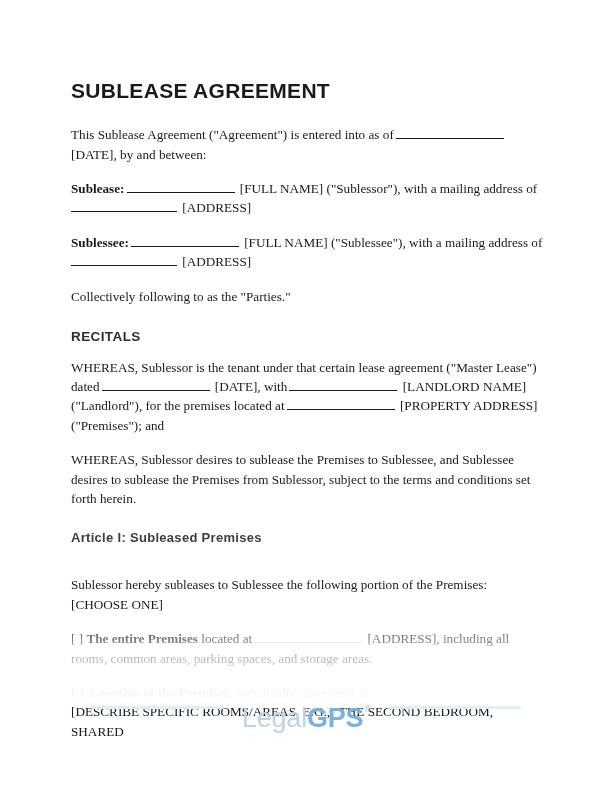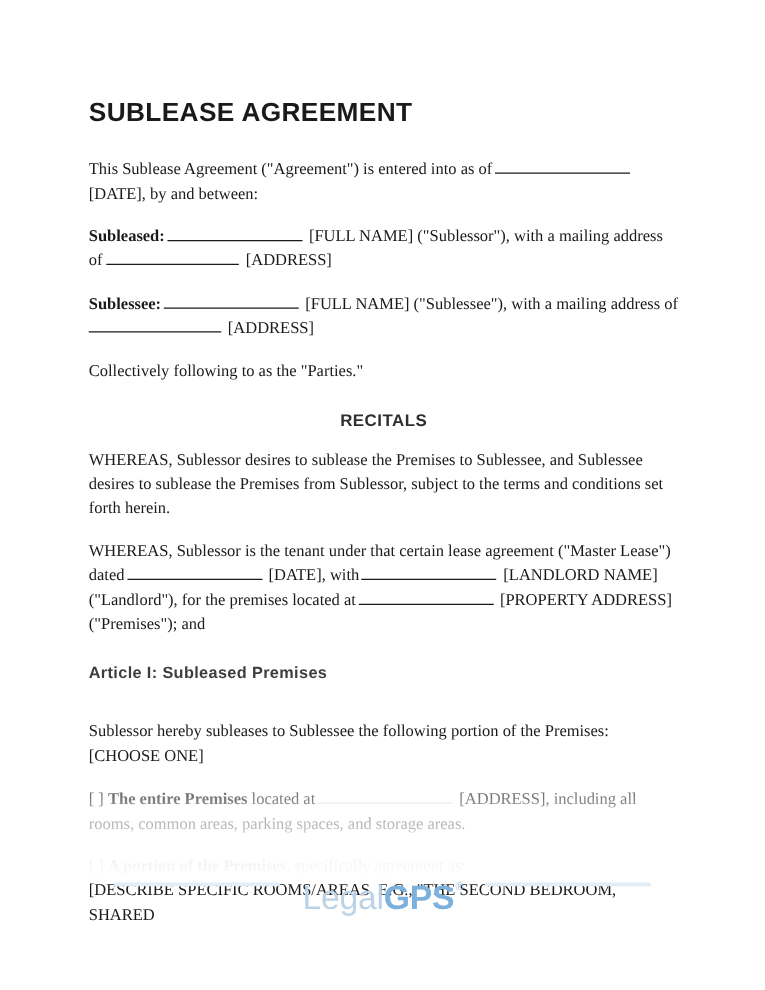--- a/index.html
+++ b/index.html
@@ -31,21 +31,20 @@
     line-height: 1.2;
   }
   .section-heading {
     font-family: "Liberation Sans", sans-serif;
     font-weight: bold;
     font-size: 13.5px;
     letter-spacing: 0.4px;
     color: #2f2f2f;
     margin: 22px 0 12px 0;
     line-height: 1.3;
-    text-align: center;
   }
   .article-heading {
     font-family: "Liberation Sans", sans-serif;
     font-weight: bold;
     font-size: 13px;
     letter-spacing: 0.3px;
     color: #3d3d3d;
     margin: 22px 0 28px 0;
     line-height: 1.3;
   }
@@ -157,47 +156,47 @@
   <div class="doc">
 
     <h1 class="doc-title">SUBLEASE AGREEMENT</h1>
 
     <p class="body-text">
       <span>This Sublease Agreement ("Agreement") is entered into as of</span><span class="blank"></span>
       <span>[DATE], by and between:</span>
     </p>
 
     <p class="body-text">
-      <span class="b">Subleased:</span><span class="blank"></span>
+      <span class="b">Sublease:</span><span class="blank"></span>
       <span>[FULL NAME]</span>
       <span>("Sublessor"), with a mailing address of</span>
       <span class="blank addr"></span>
       <span>[ADDRESS]</span>
     </p>
 
     <p class="body-text">
       <span class="b">Sublessee:</span><span class="blank"></span>
       <span>[FULL NAME]</span>
       <span>("Sublessee"), with a mailing address of</span>
       <span class="blank addr"></span>
       <span>[ADDRESS]</span>
     </p>
 
     <p class="body-text">Collectively following to as the "Parties."</p>
 
     <h2 class="section-heading">RECITALS</h2>
 
-    <p class="body-text">WHEREAS, Sublessor desires to sublease the Premises to Sublessee, and Sublessee desires to sublease the Premises from Sublessor, subject to the terms and conditions set forth herein.</p>
-
     <p class="body-text">
       <span>WHEREAS, Sublessor is the tenant under that certain lease agreement ("Master Lease") dated</span><span class="blank"></span>
       <span>[DATE], with</span><span class="blank"></span>
       <span>[LANDLORD NAME] ("Landlord"), for the premises located at</span><span class="blank"></span>
       <span>[PROPERTY ADDRESS] ("Premises"); and</span>
     </p>
+
+    <p class="body-text">WHEREAS, Sublessor desires to sublease the Premises to Sublessee, and Sublessee desires to sublease the Premises from Sublessor, subject to the terms and conditions set forth herein.</p>
 
 
     <h2 class="article-heading">Article I: Subleased Premises</h2>
 
     <p class="body-text fade1">Sublessor hereby subleases to Sublessee the following portion of the Premises: [CHOOSE ONE]</p>
 
     <p class="body-text fade2">
       <span>[ ]</span>
       <span class="b">The entire Premises</span>
       <span>located at</span><span class="blank"></span>

